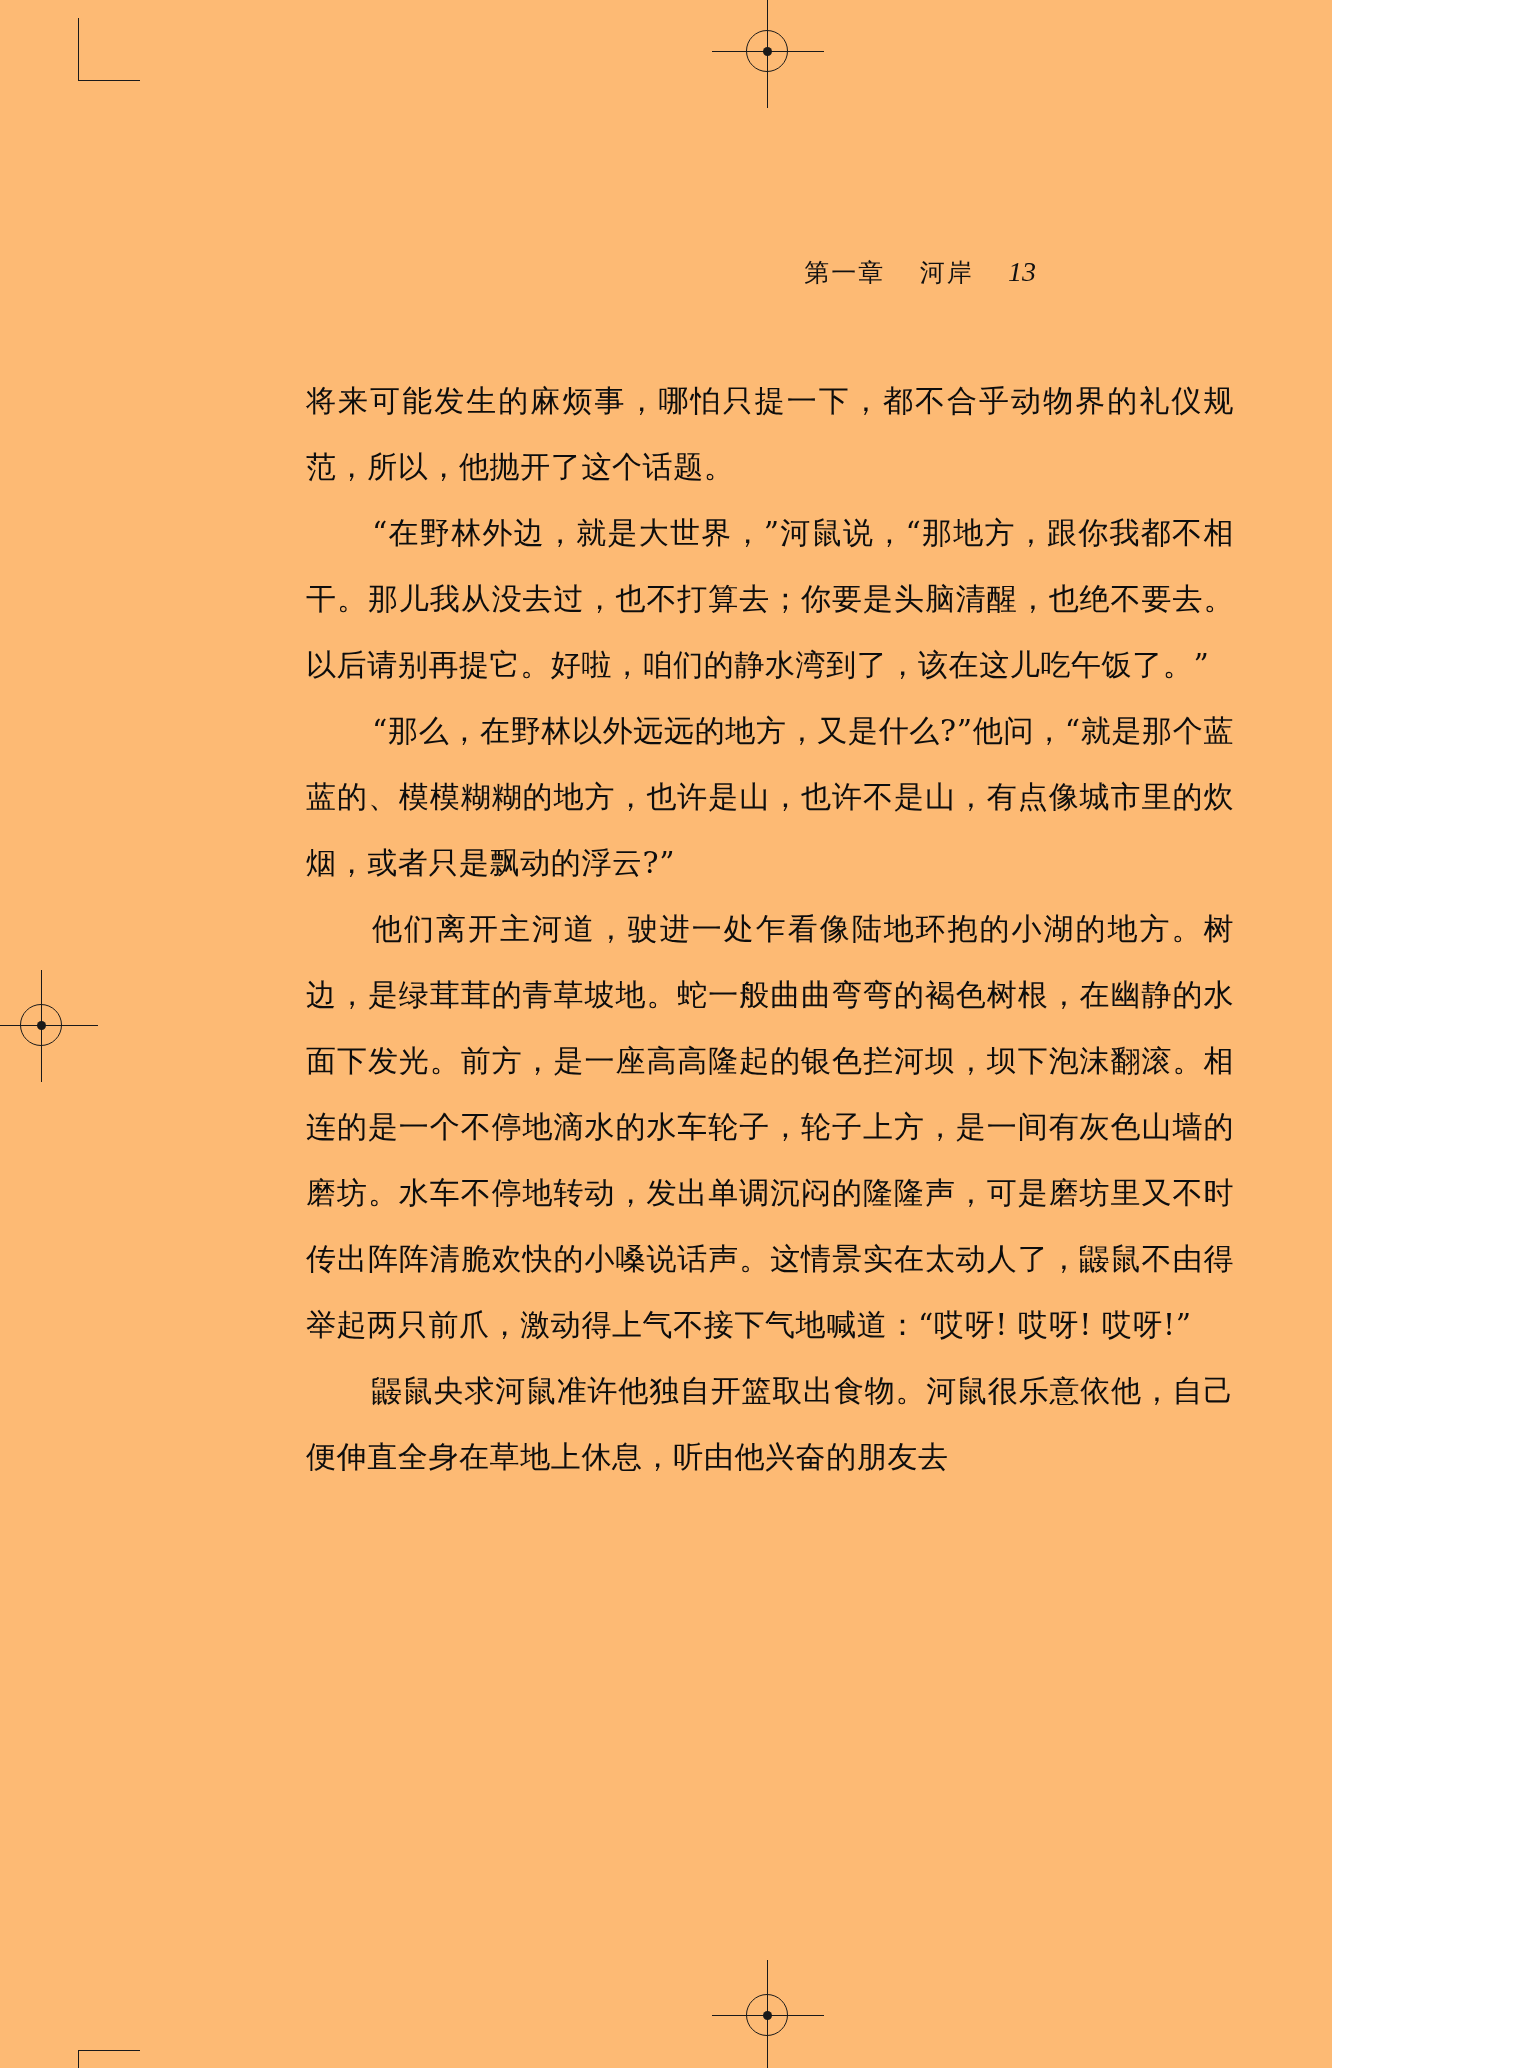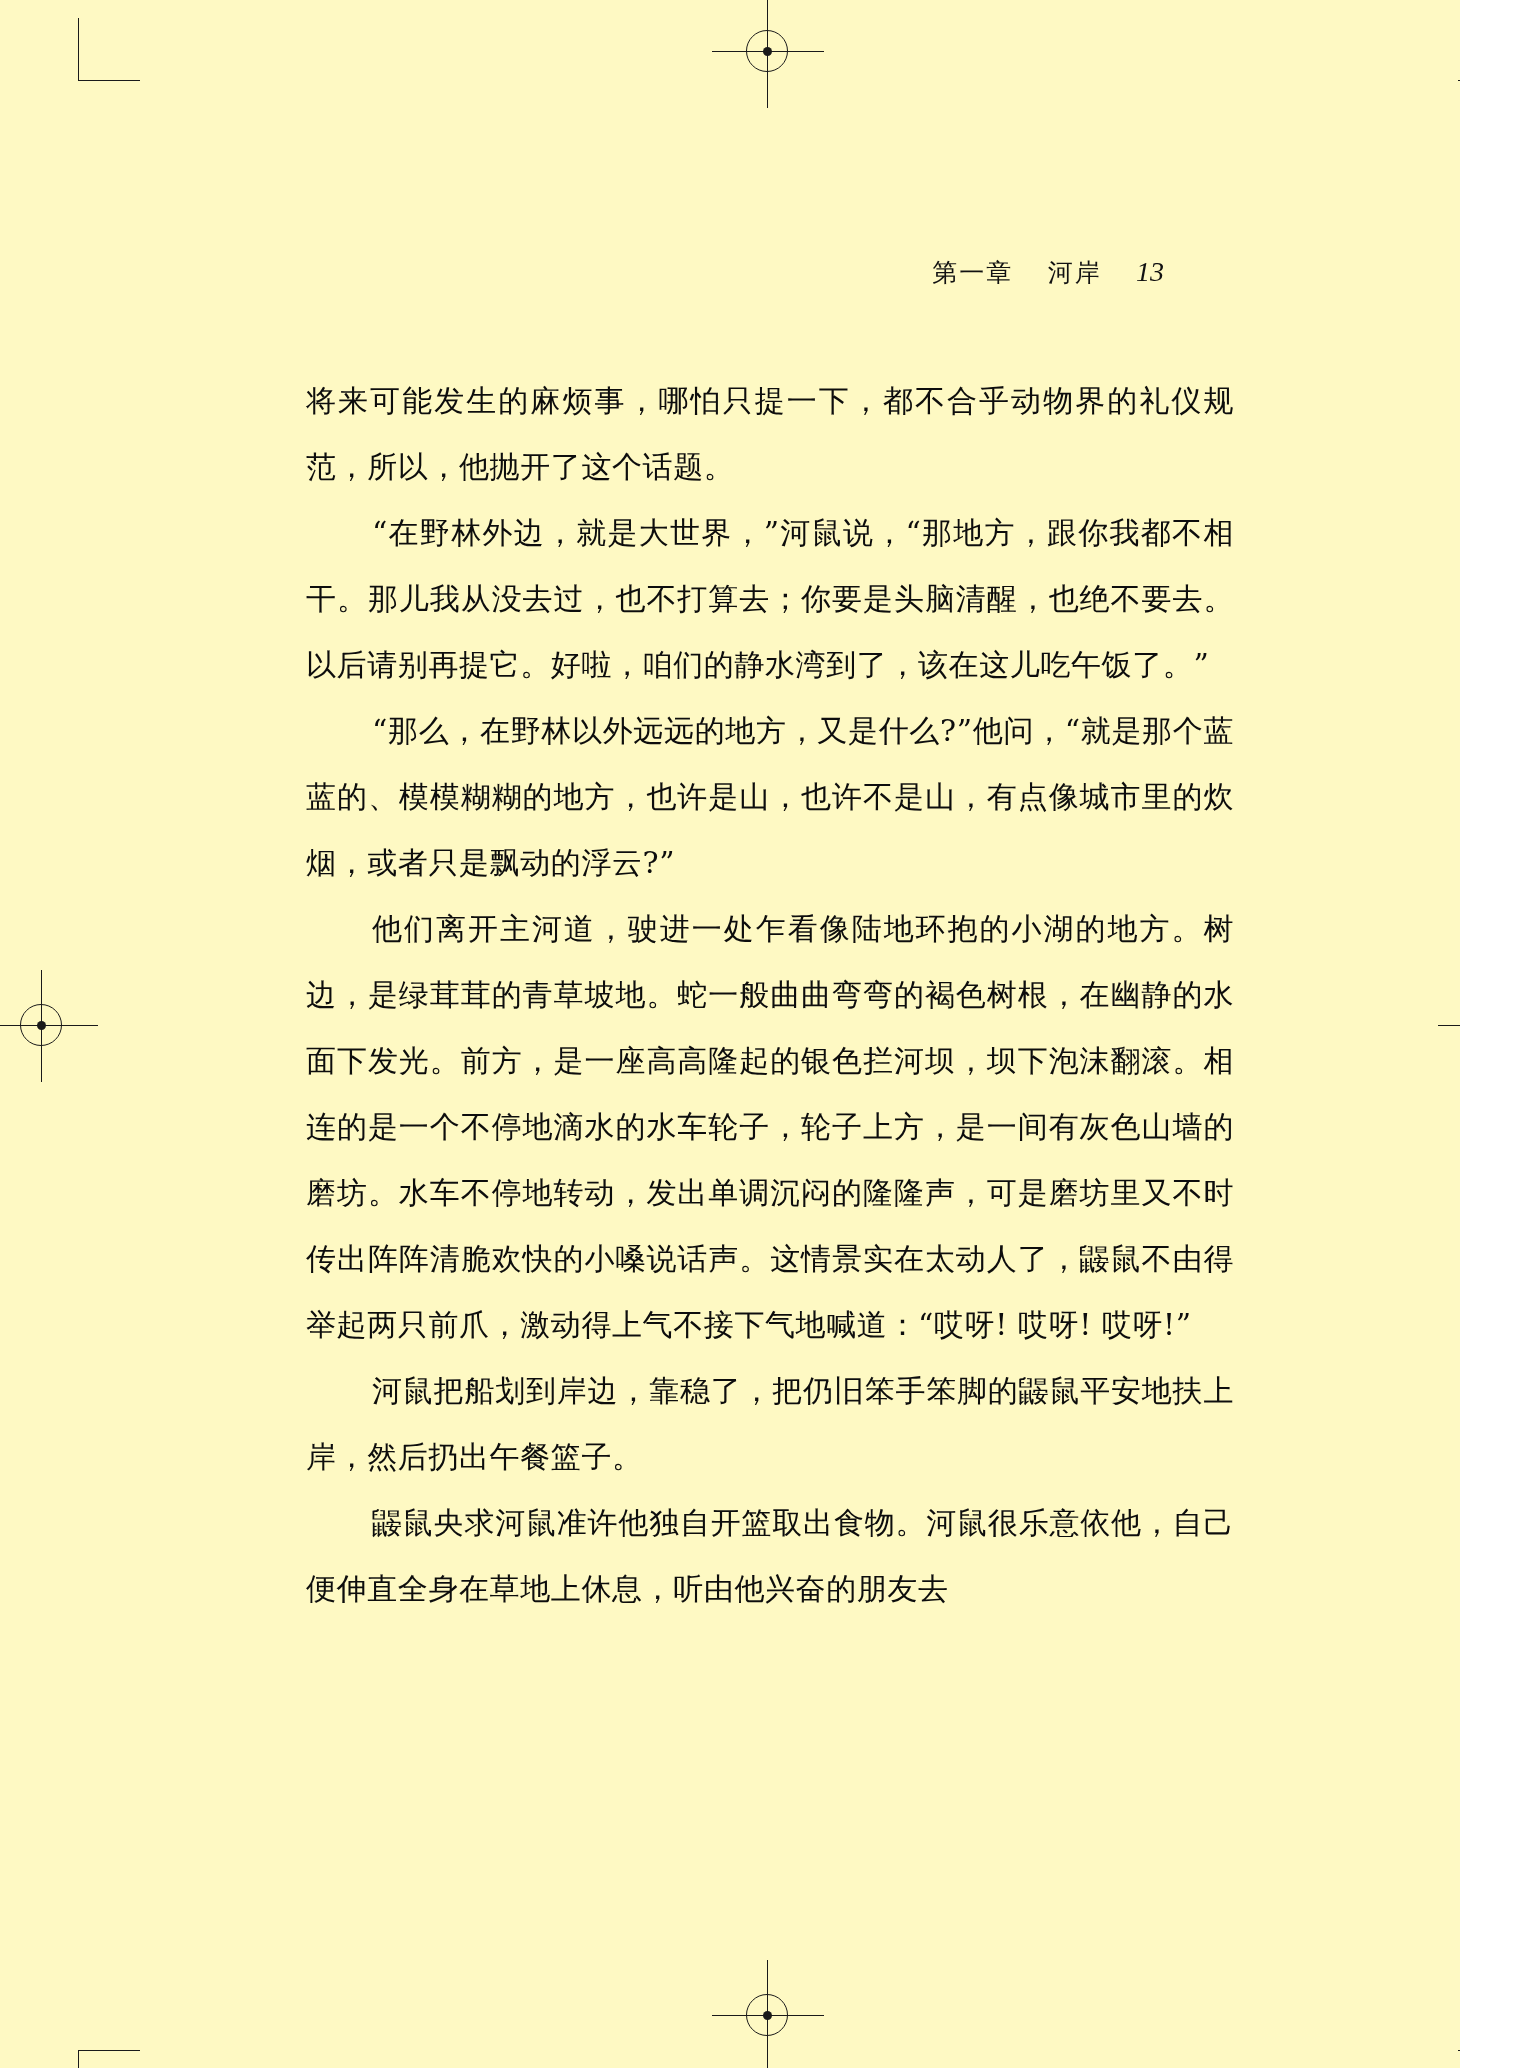--- a/index.html
+++ b/index.html
@@ -2,23 +2,23 @@
 <html><head>
 <meta charset="utf-8">
 <style>
   html, body {
     margin: 0;
     padding: 0;
     background: #ffffff;
   }
   .page {
     position: relative;
-    width: 1460px;
+    width: 1332px;
     height: 2068px;
-    background: #fef9c3;
+    background: #fdba74;
     overflow: hidden;
     font-family: "Liberation Serif", "DejaVu Serif", serif;
     box-sizing: border-box;
   }
 
   
   .crop {
     position: absolute;
     width: 0;
     height: 0;
@@ -179,17 +179,16 @@
     <span class="sep"></span>
     <span class="chapter">河岸</span>
     <span class="folio">13</span>
   </div>
 
   <div class="textblock">
     <p>将来可能发生的麻烦事，哪怕只提一下，都不合乎动物界的礼仪规范，所以，他抛开了这个话题。</p>
     <p class="indent">“在野林外边，就是大世界，”河鼠说，“那地方，跟你我都不相干。那儿我从没去过，也不打算去；你要是头脑清醒，也绝不要去。以后请别再提它。好啦，咱们的静水湾到了，该在这儿吃午饭了。”</p>
     <p class="indent">“那么，在野林以外远远的地方，又是什么?”他问，“就是那个蓝蓝的、模模糊糊的地方，也许是山，也许不是山，有点像城市里的炊烟，或者只是飘动的浮云?”</p>
     <p class="indent">他们离开主河道，驶进一处乍看像陆地环抱的小湖的地方。树边，是绿茸茸的青草坡地。蛇一般曲曲弯弯的褐色树根，在幽静的水面下发光。前方，是一座高高隆起的银色拦河坝，坝下泡沫翻滚。相连的是一个不停地滴水的水车轮子，轮子上方，是一间有灰色山墙的磨坊。水车不停地转动，发出单调沉闷的隆隆声，可是磨坊里又不时传出阵阵清脆欢快的小嗓说话声。这情景实在太动人了，鼹鼠不由得举起两只前爪，激动得上气不接下气地喊道：“哎呀! 哎呀! 哎呀!”</p>
-    <p class="indent">河鼠把船划到岸边，靠稳了，把仍旧笨手笨脚的鼹鼠平安地扶上岸，然后扔出午餐篮子。</p>
     <p class="indent">鼹鼠央求河鼠准许他独自开篮取出食物。河鼠很乐意依他，自己便伸直全身在草地上休息，听由他兴奋的朋友去</p>
   </div>
 
 </div>
 
 </body></html>

